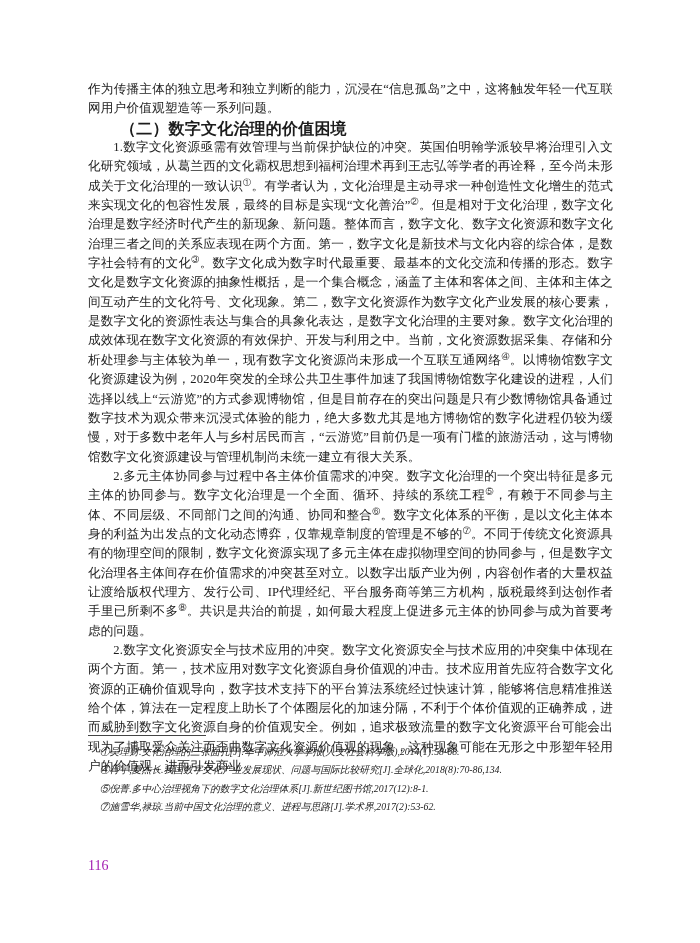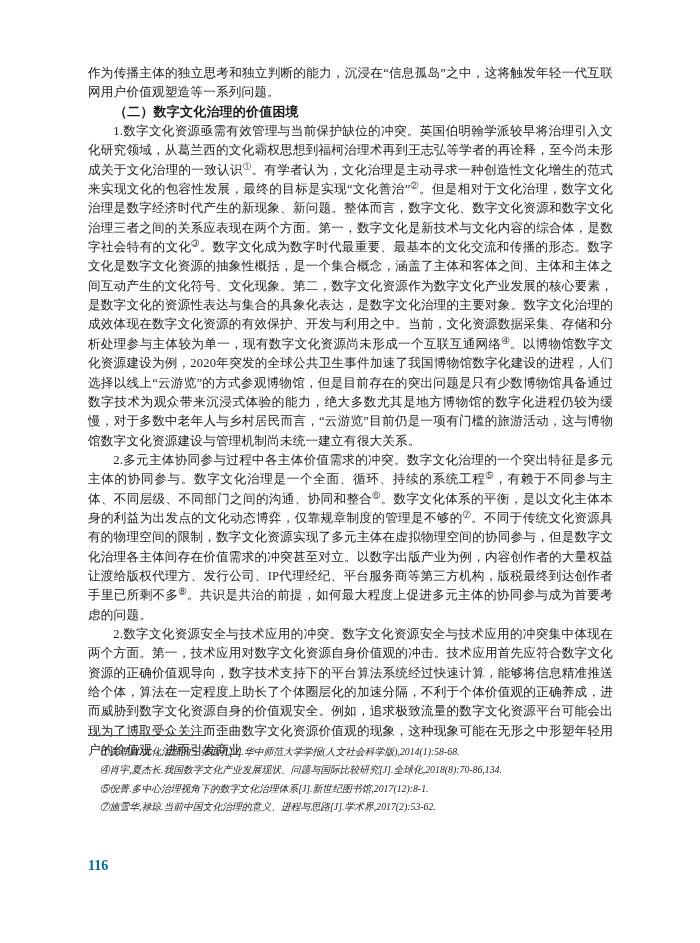--- a/index.html
+++ b/index.html
@@ -12,39 +12,39 @@
     width: 700px;
     height: 943px;
     background: #ffffff;
     overflow: hidden;
     font-family: "Liberation Serif", "DejaVu Serif", serif;
     color: #1c1c1c;
   }
   .content {
     position: absolute;
     left: 88px;
-    top: 64px;
+    top: 80px;
     width: 525px;
     font-size: 12.6px;
     line-height: 19.35px;
     text-align: justify;
     letter-spacing: 0.2px;
   }
   .content p {
     margin: 0;
     padding: 0;
   }
   .para-indent {
     text-indent: 2em;
   }
   .section-heading {
     text-indent: 2em;
-    font-family: Liberation Mono, monospace;
+    font-family: Liberation Serif, serif;
     font-weight: bold;
-    font-size: 13px;
+    font-size: 16px;
   }
   sup {
     font-size: 8px;
     line-height: 0;
     vertical-align: super;
   }
   .footnote-area {
     position: absolute;
     left: 88px;
     top: 735px;
@@ -65,23 +65,22 @@
     text-indent: 1.2em;
     white-space: nowrap;
     overflow: hidden;
     font-style: italic;
   }
   .page-number {
     position: absolute;
     left: 88px;
     top: 858px;
     font-size: 14px;
-    color: #0369a1;
+    color: #a21caf;
     font-family: "Liberation Serif", "DejaVu Serif", serif;
-    font-weight: bold;
   }
 </style>
 </head>
 <body>
 
 <div class="page">
 
   <div class="content">
     <p>作为传播主体的独立思考和独立判断的能力，沉浸在“信息孤岛”之中，这将触发年轻一代互联网用户价值观塑造等一系列问题。</p>
 

